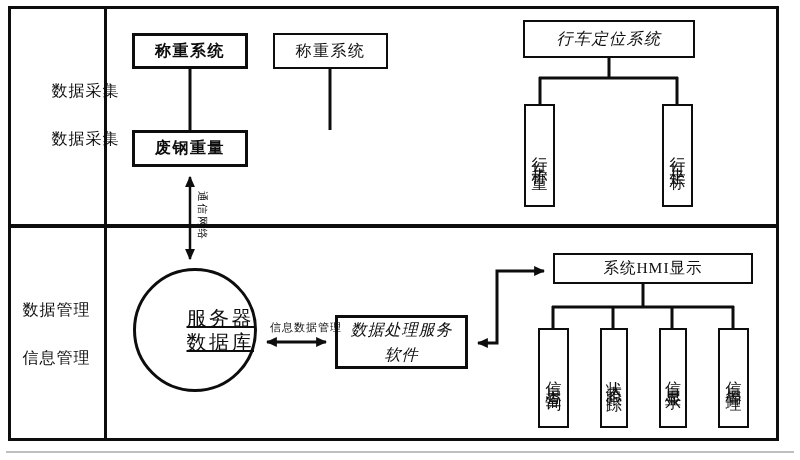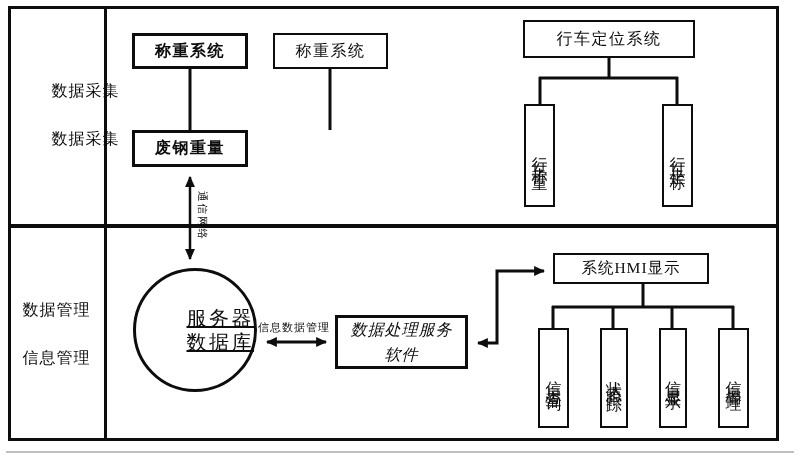--- a/index.html
+++ b/index.html
@@ -25,21 +25,21 @@
   .vnode{border:2.5px solid #0d0d0d;box-sizing:border-box;display:flex;align-items:center;justify-content:center;background:#ffffff;}
   .vnode span{writing-mode:vertical-lr;text-orientation:upright;font-size:16px;letter-spacing:6px;line-height:1;}
   .vnode.small span{letter-spacing:5px;}
   
   .circle{left:133px;top:268px;width:124px;height:124px;border:3px solid #0d0d0d;border-radius:50%;box-sizing:border-box;display:flex;flex-direction:column;align-items:flex-end;justify-content:center;background:#fff;font-size:20px;letter-spacing:2.5px;line-height:24px;text-decoration:underline;}
   
   .twoline{flex-direction:column;line-height:25px;letter-spacing:1px;font-style:italic;}
   
   .lbl-comm{left:195px;top:186px;height:60px;display:flex;align-items:center;}
   .lbl-comm span{writing-mode:vertical-rl;text-orientation:sideways;font-size:10.5px;letter-spacing:2px;}
-  .lbl-info{left:258px;top:320px;width:78px;font-size:11px;letter-spacing:1px;white-space:nowrap;}
+  .lbl-info{left:258px;top:320px;width:78px;font-size:11px;letter-spacing:1px;white-space:nowrap;padding-left:12px;}
   svg.wires{left:0;top:0;width:800px;height:460px;pointer-events:none;}
 </style>
 </head>
 <body>
 
 <div id="stage">
 
   <div class="abs frame"></div>
   <div class="abs col-divider"></div>
   <div class="abs row-divider"></div>
@@ -56,39 +56,39 @@
 
   <div class="abs node thick bold" style="left:132px;top:33px;width:116px;height:36px;">
     <span>称重系统</span>
   </div>
   <div class="abs node" style="left:273px;top:33px;width:115px;height:36px;">
     <span>称重系统</span>
   </div>
   <div class="abs node thick bold" style="left:132px;top:130px;width:116px;height:37px;">
     <span>废钢重量</span>
   </div>
-  <div class="abs node" style="left:523px;top:20px;width:172px;height:38px;">
+  <div class="abs node" style="left:523px;top:20px;width:172px;height:38px;font-style:italic;">
     <span>行车定位系统</span>
   </div>
   <div class="abs vnode" style="left:524px;top:104px;width:31px;height:103px;">
     <span>行车称重</span>
   </div>
   <div class="abs vnode" style="left:662px;top:104px;width:31px;height:103px;">
     <span>行车坐标</span>
   </div>
 
   <div class="abs circle">
     <span>服务器</span>
     <span>数据库</span>
   </div>
   <div class="abs node thick twoline" style="left:335px;top:315px;width:133px;height:54px;">
     <span>数据处理服务</span>
     <span>软件</span>
   </div>
-  <div class="abs node" style="left:553px;top:253px;width:156px;height:31px;letter-spacing:1px;font-size:15.5px;">
+  <div class="abs node" style="left:553px;top:253px;width:200px;height:31px;letter-spacing:1px;font-size:15.5px;">
     <span>系统HMI显示</span>
   </div>
   <div class="abs vnode small" style="left:538px;top:328px;width:31px;height:100px;">
     <span>信息查询</span>
   </div>
   <div class="abs vnode small" style="left:600px;top:328px;width:28px;height:100px;">
     <span>状态跟踪</span>
   </div>
   <div class="abs vnode small" style="left:659px;top:328px;width:28px;height:100px;">
     <span>信息显示</span>

